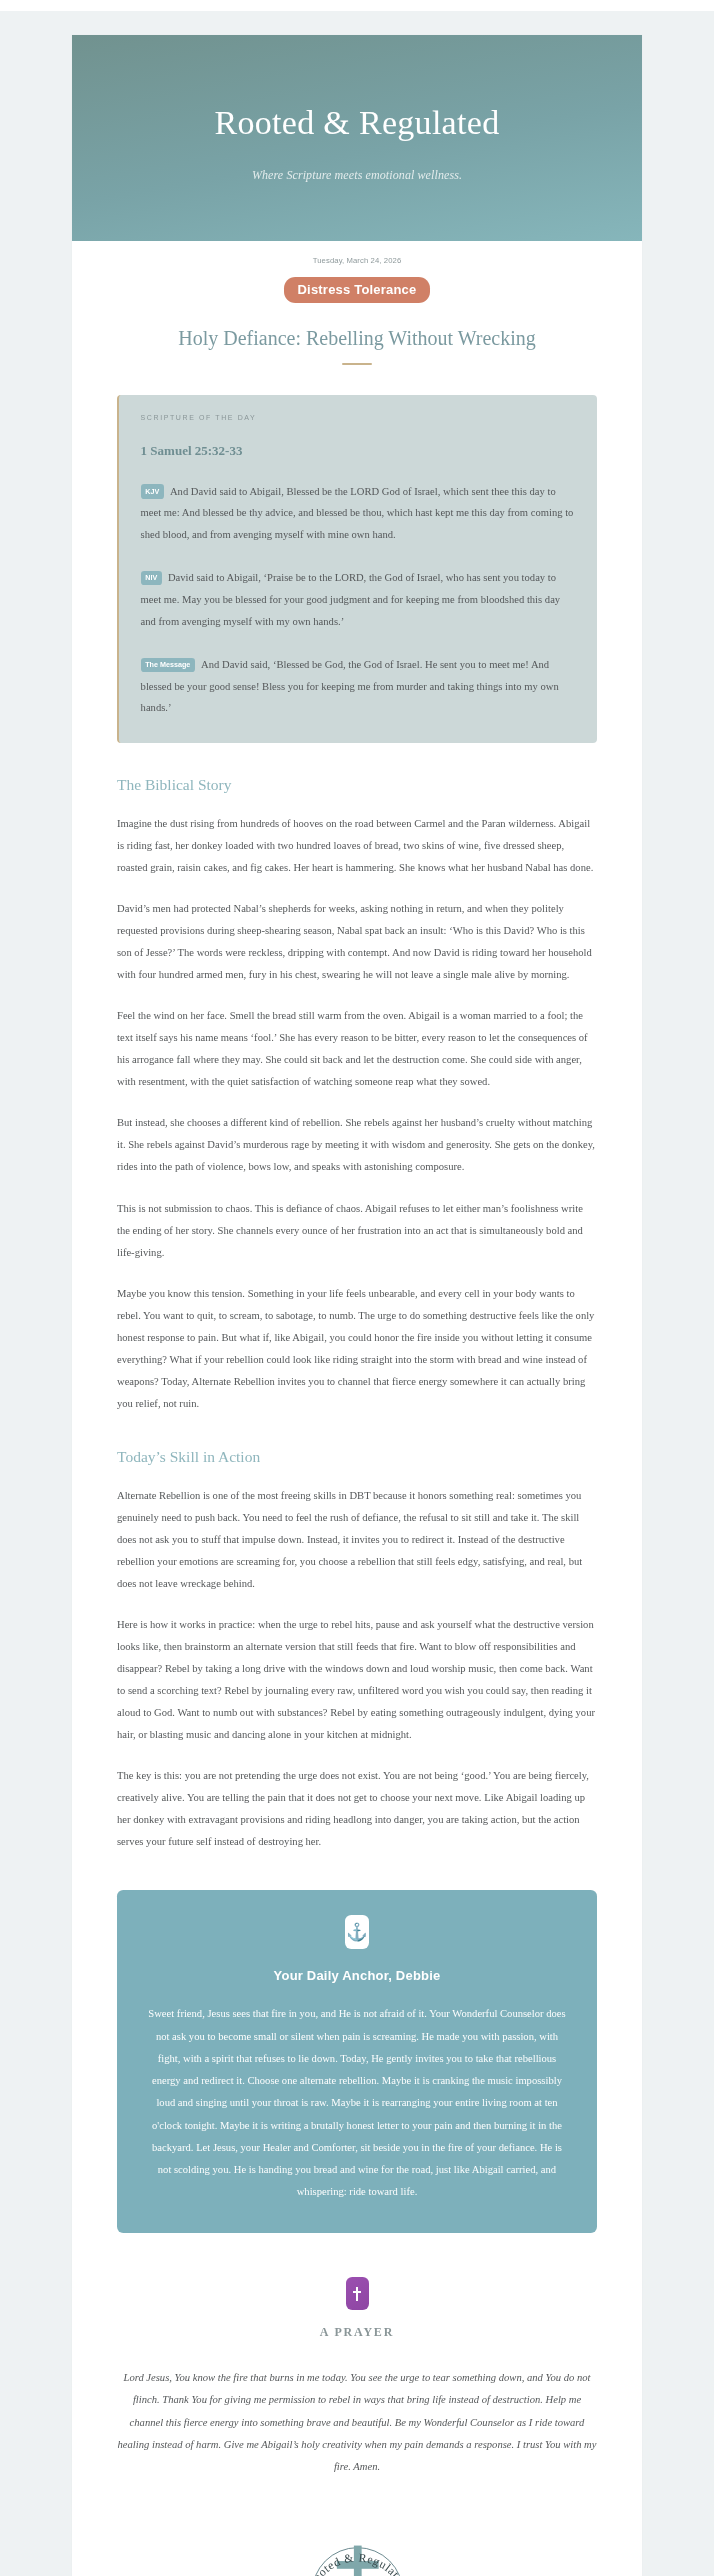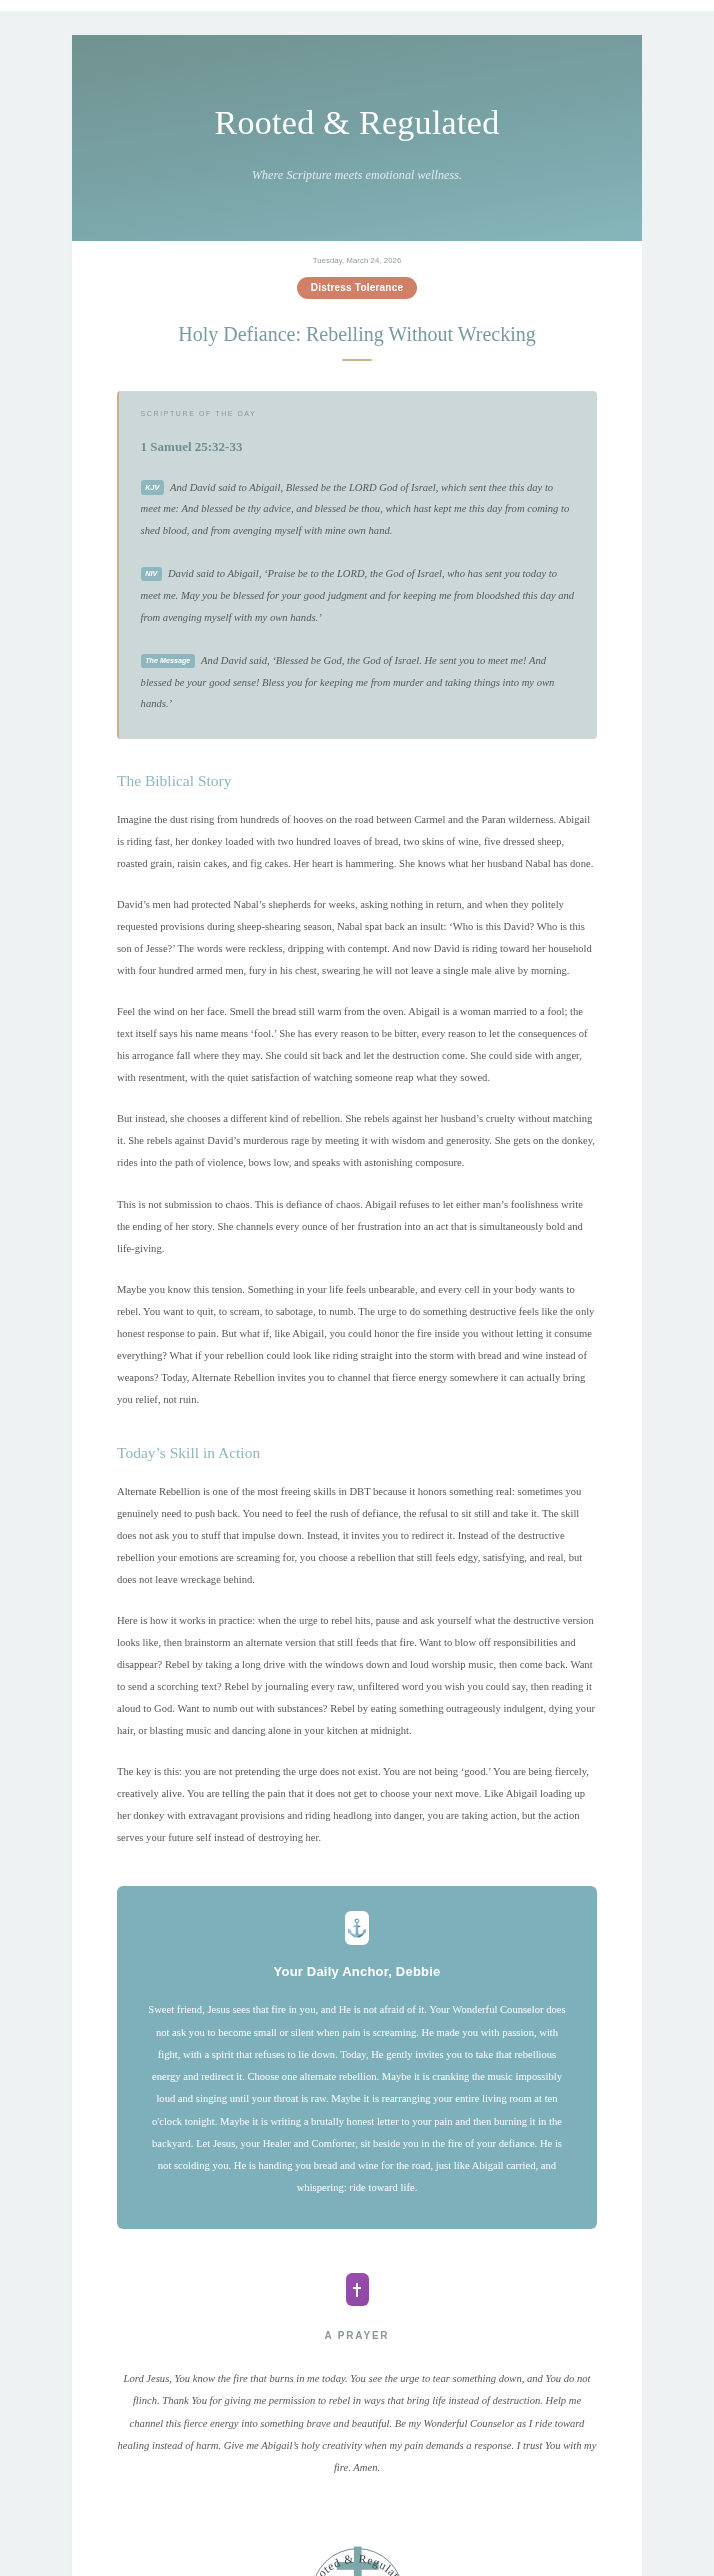--- a/index.html
+++ b/index.html
@@ -79,21 +79,21 @@
   .badge-wrap {
     text-align: center;
     margin-top: 11.3px;
   }
   .badge {
     display: inline-block;
     background: #d08066;
     color: #ffffff;
     font-family: "Liberation Sans", sans-serif;
     font-weight: bold;
-    font-size: 10px;
+    font-size: 13px;
     padding: 5.7px 14px;
     border-radius: 11.3px;
     letter-spacing: 0.2px;
   }
   .article-title {
     text-align: center;
     font-family: "Liberation Serif", serif;
     font-size: 20px;
     color: #7b9aa0;
     font-weight: 400;
@@ -130,21 +130,20 @@
     font-weight: bold;
     margin-top: 22px;
   }
   .verse {
     margin-top: 21.6px;
     font-family: "Liberation Serif", serif;
     font-size: 10.6px;
     line-height: 2.05;
     color: #55585a;
     text-align: left;
-    font-style: italic;
   }
   .vtag {
     display: inline-block;
     background: #8db6be;
     color: #ffffff;
     font-family: "Liberation Sans", sans-serif;
     font-weight: bold;
     font-size: 7.2px;
     padding: 3.1px 4.6px;
     border-radius: 3.1px;
@@ -223,25 +222,25 @@
     border-radius: 6.2px;
     margin: 0 auto;
     display: flex;
     align-items: center;
     justify-content: center;
     position: relative;
   }
   .cross-v { position:absolute; width:2.1px; height:13.4px; background:#fff; }
   .cross-h { position:absolute; width:8.2px; height:2.1px; background:#fff; margin-top:-3.6px; }
   .prayer-label {
-    font-family: Liberation Sans, sans-serif;
-    font-size: 10px;
+    font-family: Liberation Serif, serif;
+    font-size: 12px;
     letter-spacing: 1.8px;
     color: #8a9698;
-    margin-top: 24px;
+    margin-top: 15px;
     font-weight: bold;
   }
   .prayer-body {
     font-family: "Liberation Serif", serif;
     font-style: italic;
     font-size: 10.6px;
     line-height: 2.08;
     color: #55585a;
     margin-top: 27px;
     text-align: center;

